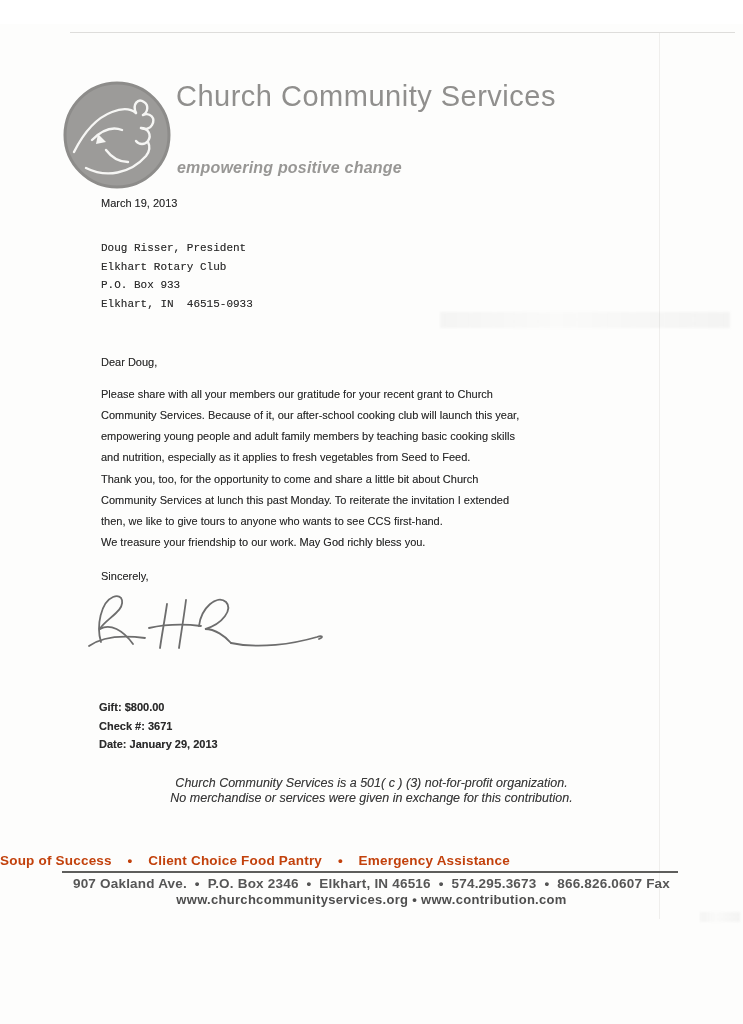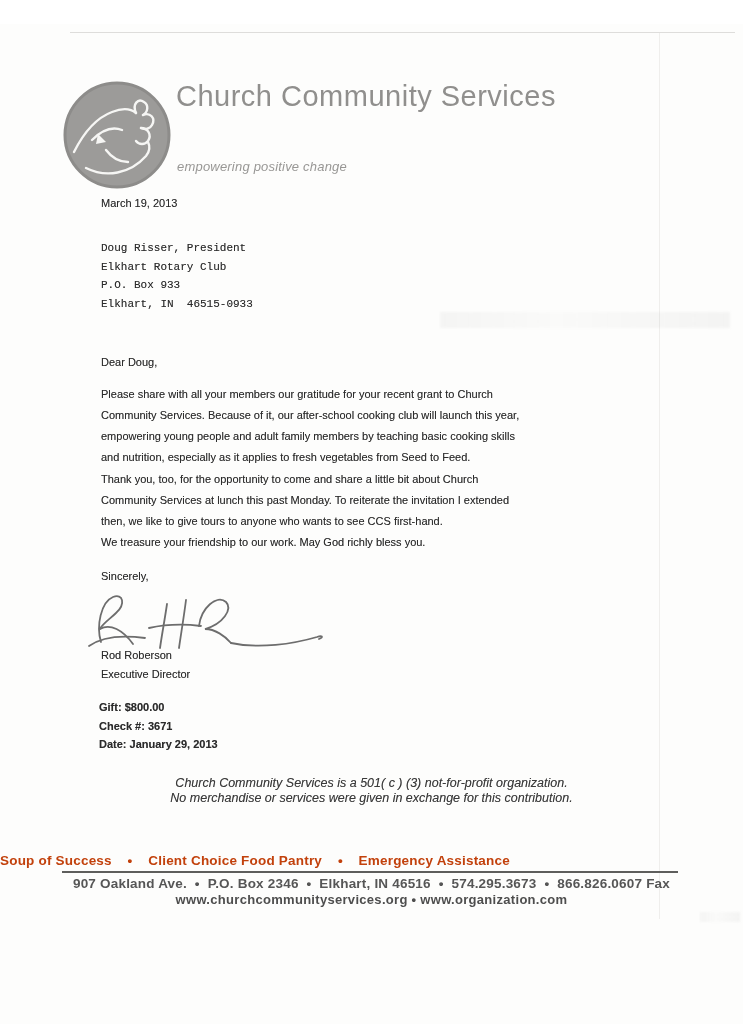--- a/index.html
+++ b/index.html
@@ -17,21 +17,21 @@
   .soft { text-shadow:0 0 .5px rgba(50,50,50,.45); }
 
   
   .scan-top-line { top:8px; left:70px; width:665px; height:1px; background:#dedddb; }
   .scan-v-line   { top:9px; left:659px; width:1px; height:886px; background:#efeeec; }
   .smudge { background:linear-gradient(90deg, rgba(140,140,140,.07), rgba(160,160,160,.03) 40%, rgba(140,140,140,.08)); filter:blur(1px); }
 
   
   .logo-emblem { top:56px; left:62px; }
   .logo-text   { top:57px; left:176px; font-size:29px; line-height:31px; color:#908f8d; letter-spacing:.5px; }
-  .logo-tagline{ top:135px; left:177px; font-size:13px; font-style:italic; color:#989795; letter-spacing:.2px; }
+  .logo-tagline{ top:135px; left:177px; font-size:16px; font-style:italic; color:#989795; letter-spacing:.2px;font-weight:bold; }
 
   
   .body-text { font-size:11px; line-height:21px; }
   .date       { top:169px; left:101px; }
   .recipient  { top:215px; left:101px; line-height:18.5px;font-family:Liberation Mono, monospace; }
   .salutation { top:328px; left:101px; }
   .para-1     { top:360px; left:101px; width:575px; }
   .para-2     { top:445px; left:101px; width:575px; }
   .para-3     { top:508px; left:101px; width:575px; }
   .closing    { top:542px; left:101px; }
@@ -109,30 +109,26 @@
         <path d="M2 62 C 16 52 36 51 58 54"></path>
         <path d="M80 20 C 78 34 75 50 73 64"></path>
         <path d="M99 16 C 97 32 94 50 92 64"></path>
         <path d="M62 44 C 80 40 98 40 114 42"></path>
         <path d="M112 42 C 114 24 130 10 139 18 C 146 25 136 40 118 45 C 128 45 138 52 144 59"></path>
         <path d="M144 59 C 172 65 206 60 230 53 C 235 51 237 53 232 55"></path>
       </g>
     </svg>
   </div>
 
-  <div class="abs body-text soft signer">
-    <div>Rod Roberson</div>
-    <div>Executive Director</div>
-  </div>
 
   <div class="abs body-text soft pre gift">Gift: $800.00
 Check #: 3671
 Date: January 29, 2013</div>
 
   <div class="abs pre disclaimer soft">Church Community Services is a 501( c ) (3) not-for-profit organization.
 No merchandise or services were given in exchange for this contribution.</div>
 
   <div class="abs pre footer-programs">Soup of Success    •    Client Choice Food Pantry    •    Emergency Assistance</div>
   <div class="abs footer-rule"></div>
   <div class="abs pre footer-contact">907 Oakland Ave.  •  P.O. Box 2346  •  Elkhart, IN 46516  •  574.295.3673  •  866.826.0607 Fax</div>
-  <div class="abs pre footer-web">www.churchcommunityservices.org • www.organization.com</div>
+  <div class="abs pre footer-web">www.churchcommunityservices.org • www.contribution.com</div>
 
 </div>
 
 </body></html>

